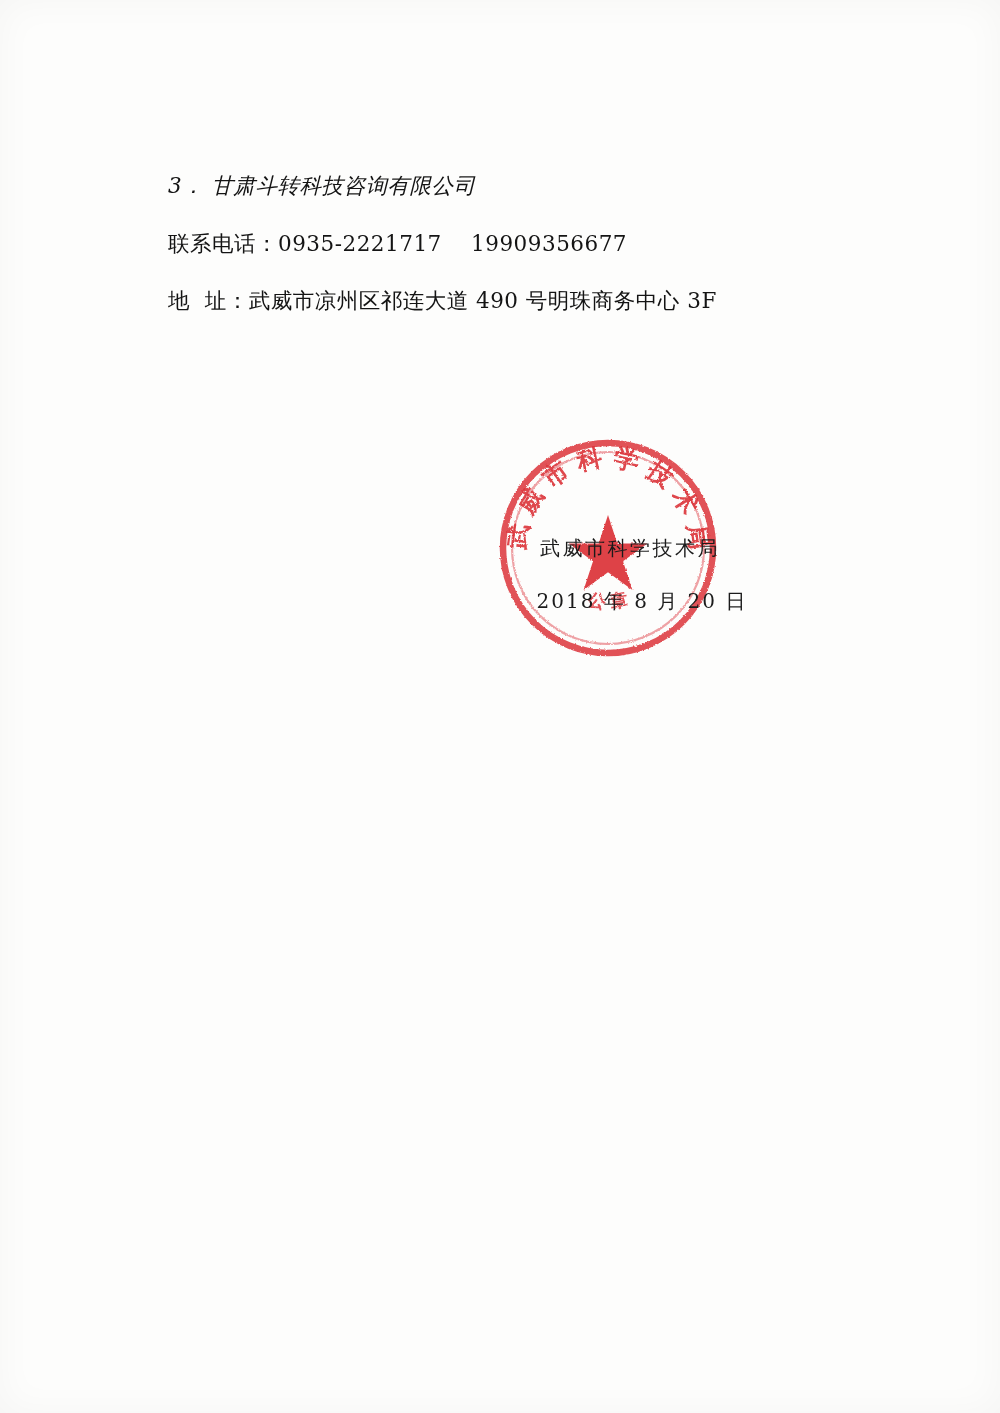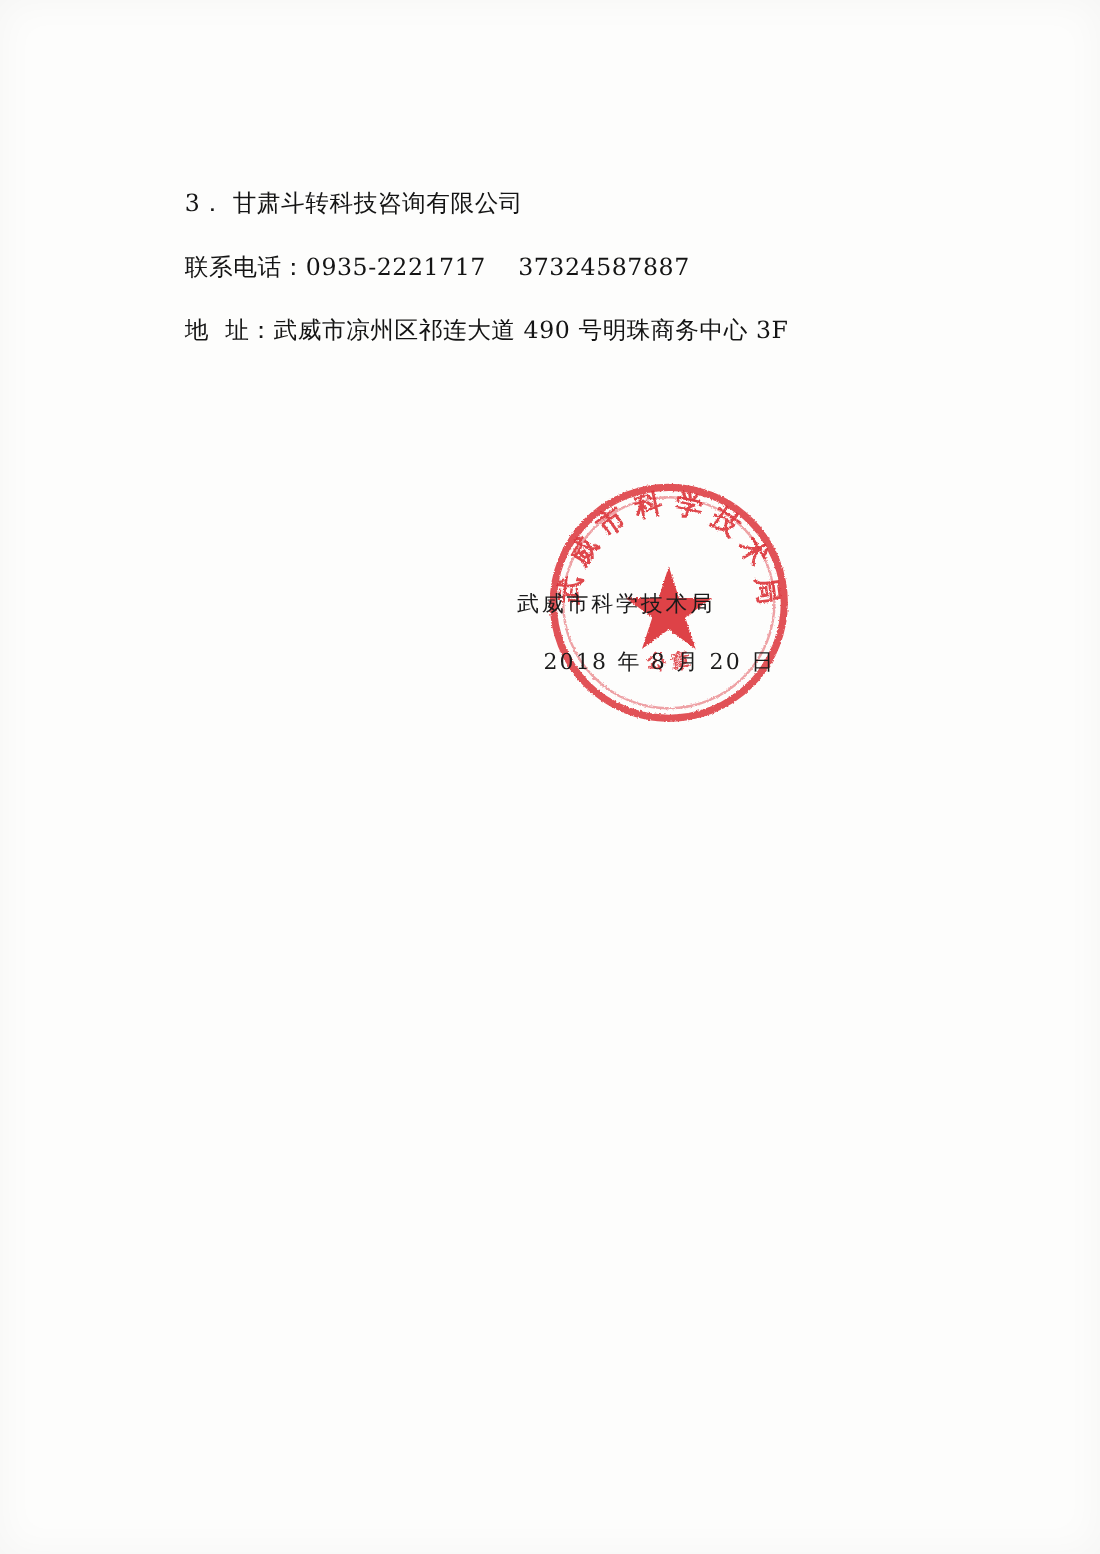--- a/index.html
+++ b/index.html
@@ -42,29 +42,30 @@
     font-size: 21.5px;
     line-height: 1.0;
     letter-spacing: 0.5px;
     margin-bottom: 36px;
     white-space: pre;
     color: #141414;
   }
 
   .line-num {
     letter-spacing: 0.5px;
+    font-style: italic;
   }
 
   
   .sign-block {
     position: absolute;
     left: 470px;
     top: 535px;
     width: 320px;
-    text-align: left;
+    text-align: center;
   }
   .sign-org {
     font-size: 20px;
     letter-spacing: 2.5px;
     color: #1b1b1b;
     margin-bottom: 26px;
     white-space: pre;
   }
   .sign-date {
     font-size: 20px;
@@ -120,21 +121,21 @@
     opacity: 0.85;
   }
 </style>
 </head>
 <body>
 
 <div class="page">
 
   <div class="content">
     <div class="line line-num">3． 甘肃斗转科技咨询有限公司</div>
-    <div class="line">联系电话：0935-2221717    37324587887</div>
+    <div class="line">联系电话：0935-2221717    19909356677</div>
     <div class="line">地  址：武威市凉州区祁连大道 490 号明珠商务中心 3F</div>
   </div>
 
   <div class="seal">
     <svg viewBox="0 0 222 222" xmlns="http://www.w3.org/2000/svg">
       <defs>
         <path id="sealArcTop" d="M 29 111 A 82 82 0 0 1 193 111"></path>
         <path id="sealArcBottom" d="M 51 111 A 60 60 0 0 0 171 111"></path>
         <filter id="rough" x="-20%" y="-20%" width="140%" height="140%">
           <feTurbulence type="fractalNoise" baseFrequency="0.55" numOctaves="3" result="noise"></feTurbulence>

